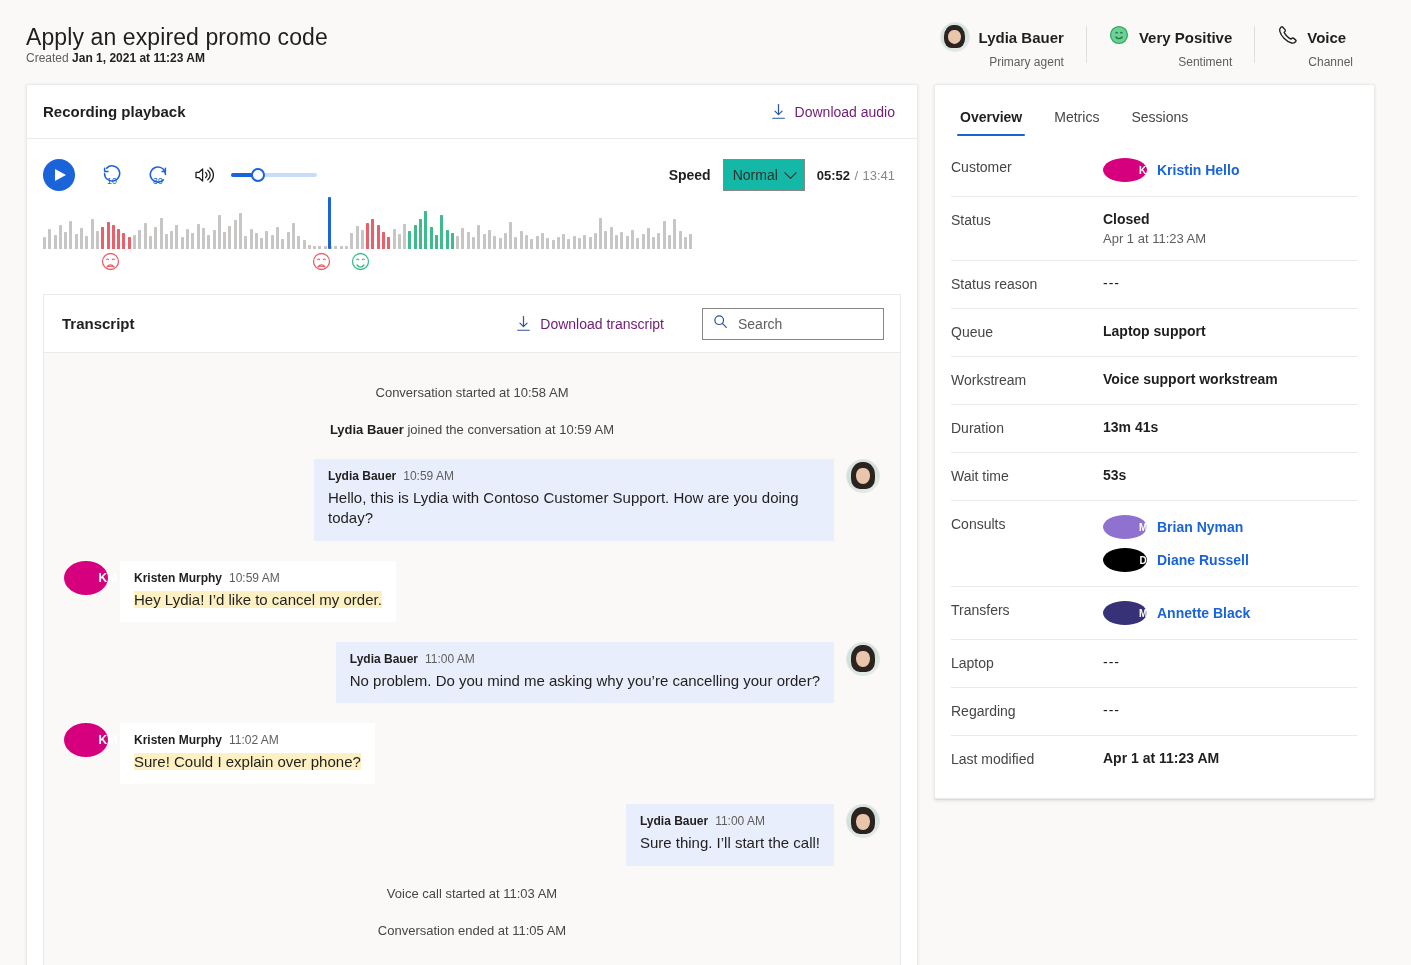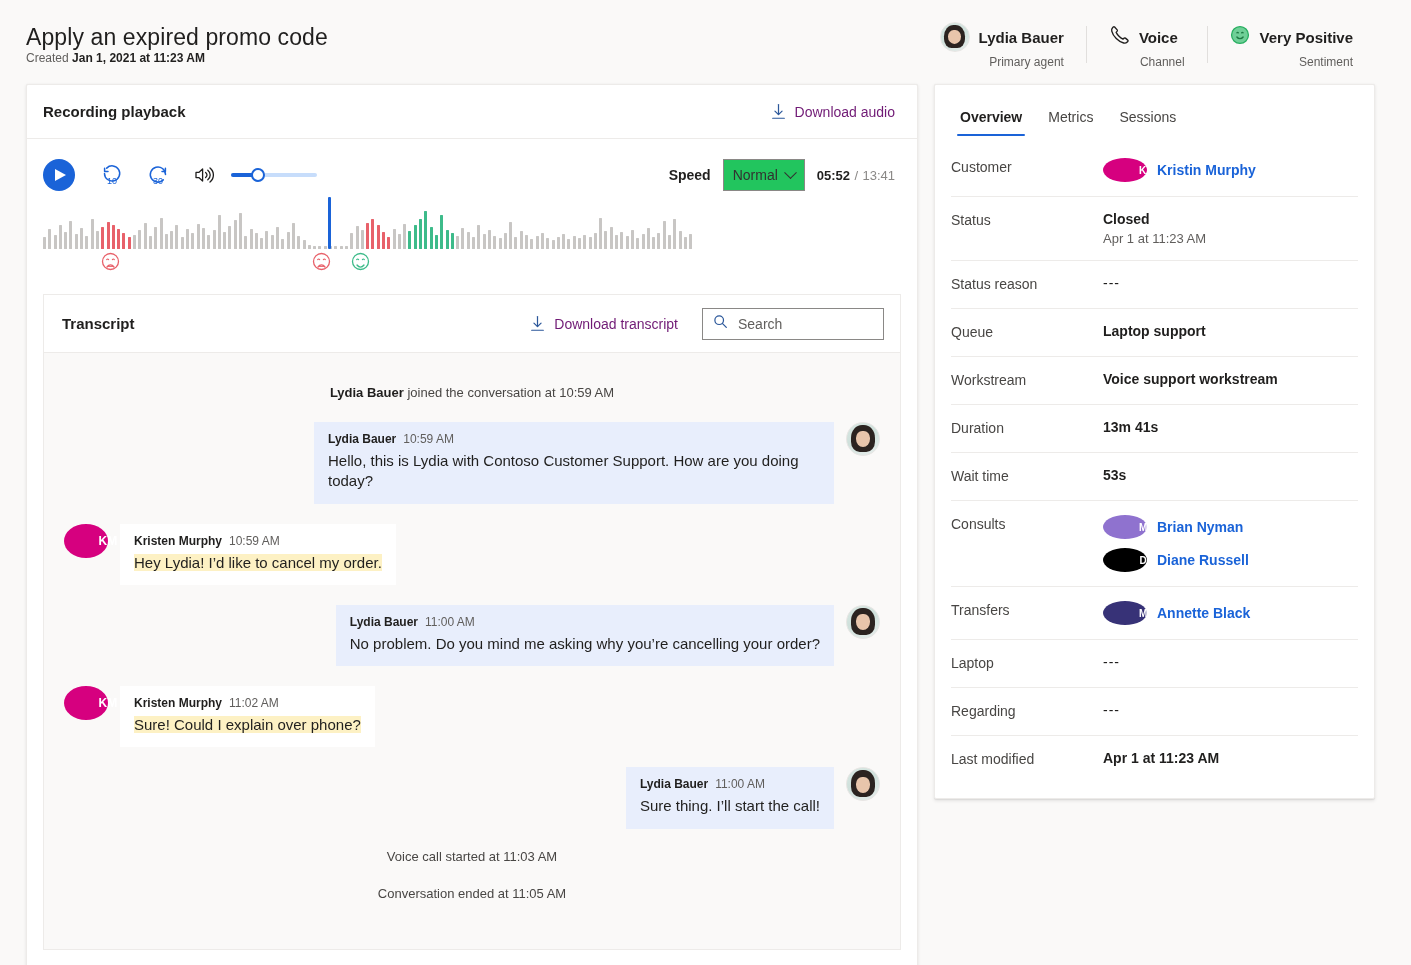--- a/index.html
+++ b/index.html
@@ -124,21 +124,21 @@
     width: 14px; height: 14px; border-radius: 50%;
     background: #fff; border: 2px solid #1a63d8;
   }
   .player-right {
     margin-left: auto; display: flex; align-items: center; gap: 12px;
   }
   .speed-label { font-size: 14px; font-weight: 600; color: #201f1e; }
   .speed-select {
     display: flex; align-items: center; justify-content: space-between;
     width: 82px; height: 32px; padding: 0 9px;
-    border: 1px solid #8a8886; background: #22c55e;
+    border: 1px solid #8a8886; background: #14b8a6;
     font-size: 14px; color: #323130; cursor: pointer;
   }
   .chev { width: 9px; height: 9px; border-right: 1.4px solid #323130;
           border-bottom: 1.4px solid #323130; transform: rotate(45deg) translate(-2px,-2px); }
   .time-cur { font-size: 13px; font-weight: 700; color: #201f1e; }
   .time-tot { font-size: 13px; color: #8a8886; }
 
   
   .waveform-wrap { padding: 4px 16px 20px 16px; position: relative; }
   .waveform { position: relative; height: 44px; display: flex; align-items: flex-end; gap: 0; }
@@ -156,21 +156,21 @@
   .transcript-card {
     margin: 0 16px 18px 16px;
     border: 1px solid #edebe9;
     background: #faf9f8;
   }
   .transcript-head {
     display: flex; align-items: center; justify-content: space-between;
     height: 58px; padding: 0 16px 0 18px;
     background: #fff; border-bottom: 1px solid #edebe9;
   }
-  .transcript-head-right { display: flex; align-items: center; gap: 24px; }
+  .transcript-head-right { display: flex; align-items: center; gap: 38px; }
   .search-box {
     display: flex; align-items: center; gap: 10px;
     width: 182px; height: 32px; padding: 0 10px;
     border: 1px solid #8a8886; background: #fff;
   }
   .search-box input {
     border: 0; outline: 0; font-size: 14px; width: 100%;
     font-family: "Liberation Sans", sans-serif; color: #201f1e; background: transparent;
   }
   .search-box input::placeholder { color: #605e5c; }
@@ -193,21 +193,21 @@
   .msg-avatar-img { width: 34px; height: 34px; border-radius: 50%; flex: 0 0 auto; }
   .initials {
     width: 34px; height: 34px; border-radius: 50%;
     display: flex; align-items: center; justify-content: center;
     color: #fff; font-size: 12px; font-weight: 700; flex: 0 0 auto;
     letter-spacing: .3px;
     padding-left: 44px;
   }
 
   
-  .tabs { display: flex; gap: 4px; padding: 14px 14px 0 14px; }
+  .tabs { display: flex; gap: 10px; padding: 14px 14px 0 14px; }
   .tab {
     padding: 10px 11px 11px 11px; font-size: 14px; color: #484644;
     cursor: pointer; position: relative;
   }
   .tab.active { color: #201f1e; font-weight: 700; }
   .tab.active::after {
     content: ""; position: absolute; left: 8px; right: 8px; bottom: 0;
     height: 2px; background: #1a63d8; border-radius: 1px;
   }
   .detail-list { padding: 8px 16px 14px 16px; }
@@ -239,47 +239,47 @@
     </div>
   </div>
 
   <div class="header-meta">
     <div class="meta-item agent">
       <div class="meta-top">
         <span class="avatar-photo"></span>
         <span class="meta-label">Lydia Bauer</span>
       </div>
       <div class="meta-sub">Primary agent</div>
-    </div>
-
-    <div class="meta-item channel">
-      <div class="meta-top">
-        <span>
-          <svg width="22" height="22" viewBox="0 0 24 24" fill="none" stroke="#201f1e" stroke-width="1.5" stroke-linecap="round" stroke-linejoin="round">
-            <path d="M5.2 3.8c-1 1-1.5 2.4-1.1 3.9.7 2.9 2.6 5.8 4.9 8.1 2.3 2.3 5.2 4.2 8.1 4.9 1.5.4 2.9-.1 3.9-1.1l.6-.6c.4-.4.4-1 0-1.4l-2.6-2.2c-.4-.3-.9-.3-1.3 0l-1.4 1.1c-1.6-.8-3-1.8-4.3-3.1-1.3-1.3-2.3-2.7-3.1-4.3l1.1-1.4c.3-.4.3-.9 0-1.3L7.2 3.2c-.4-.4-1-.4-1.4 0z"></path>
-          </svg>
-        </span>
-        <span class="meta-label">Voice</span>
-      </div>
-      <div class="meta-sub">Channel</div>
     </div>
 
     <div class="meta-item sentiment">
       <div class="meta-top">
         <span>
           <svg width="22" height="22" viewBox="0 0 24 24" fill="none">
             <circle cx="12" cy="12" r="9.2" fill="#6fcf97" stroke="#27ae60" stroke-width="1.4"></circle>
             <path d="M8.6 14.2c.9 1.2 2 1.8 3.4 1.8s2.5-.6 3.4-1.8" stroke="#1d7a43" stroke-width="1.5" stroke-linecap="round" fill="none"></path>
             <path d="M8.6 9.6c.5-.7 1.1-.7 1.6 0" stroke="#1d7a43" stroke-width="1.5" stroke-linecap="round"></path>
             <path d="M13.8 9.6c.5-.7 1.1-.7 1.6 0" stroke="#1d7a43" stroke-width="1.5" stroke-linecap="round"></path>
           </svg>
         </span>
         <span class="meta-label">Very Positive</span>
       </div>
       <div class="meta-sub">Sentiment</div>
+    </div>
+
+    <div class="meta-item channel">
+      <div class="meta-top">
+        <span>
+          <svg width="22" height="22" viewBox="0 0 24 24" fill="none" stroke="#201f1e" stroke-width="1.5" stroke-linecap="round" stroke-linejoin="round">
+            <path d="M5.2 3.8c-1 1-1.5 2.4-1.1 3.9.7 2.9 2.6 5.8 4.9 8.1 2.3 2.3 5.2 4.2 8.1 4.9 1.5.4 2.9-.1 3.9-1.1l.6-.6c.4-.4.4-1 0-1.4l-2.6-2.2c-.4-.3-.9-.3-1.3 0l-1.4 1.1c-1.6-.8-3-1.8-4.3-3.1-1.3-1.3-2.3-2.7-3.1-4.3l1.1-1.4c.3-.4.3-.9 0-1.3L7.2 3.2c-.4-.4-1-.4-1.4 0z"></path>
+          </svg>
+        </span>
+        <span class="meta-label">Voice</span>
+      </div>
+      <div class="meta-sub">Channel</div>
     </div>
   </div>
 </div>
 
 <div class="content">
 
   <div class="left-col">
     <div class="card">
 
       <div class="panel-head">
@@ -516,20 +516,21 @@
                 <svg width="15" height="15" viewBox="0 0 16 16" fill="none" stroke="#2b579a" stroke-width="1.3">
                   <circle cx="6.6" cy="6.6" r="4.6"></circle>
                     <path d="M10.2 10.2l4 4" stroke-linecap="round"></path>
                 </svg>
               </span>
               <input type="text" placeholder="Search" value="" style="">
             </div>
           </div>
         </div>
         <div class="transcript-body" id="transcript-body">
+            <div class="sys-line">Conversation started at 10:58 AM</div>
             <div class="sys-line"><b>Lydia Bauer</b> joined the conversation at 10:59 AM</div>
             <div class="msg-row agent">
               <div class="msg-bubble agent">
                 <div class="msg-meta"><span class="nm">Lydia Bauer</span><span class="tm">10:59 AM</span></div>
                 <div><span class="msg-text">Hello, this is Lydia with Contoso Customer Support. How are you doing today?</span></div>
               </div>
               <span class="avatar-photo msg-avatar-img"></span>
             </div>
             <div class="msg-row cust">
               <span class="initials" style="background: rgb(214, 0, 127);">KM</span>
@@ -573,21 +574,21 @@
           <div class="tab active">Overview</div>
           <div class="tab">Metrics</div>
           <div class="tab">Sessions</div>
         </div>
       <div class="detail-list" id="detail-list">
           <div class="drow">
             <div class="dlabel">Customer</div>
             <div>
               <div class="person">
                 <span class="initials" style="background: rgb(214, 0, 127);">KM</span>
-                <span class="person-name">Kristin Murphy</span>
+                <span class="person-name">Kristin Hello</span>
               </div>
             </div>
           </div>
           <div class="drow">
             <div class="dlabel">Status</div>
             <div>
               <div class="dval">Closed</div>
               <div class="dsub">Apr 1 at 11:23 AM</div>
             </div>
           </div>

